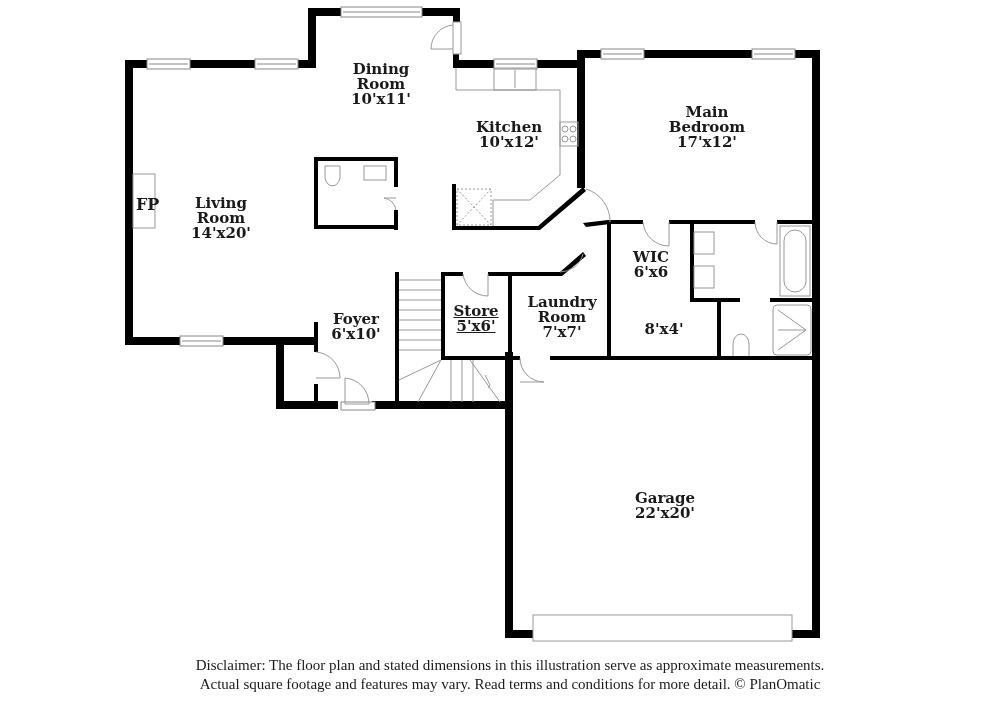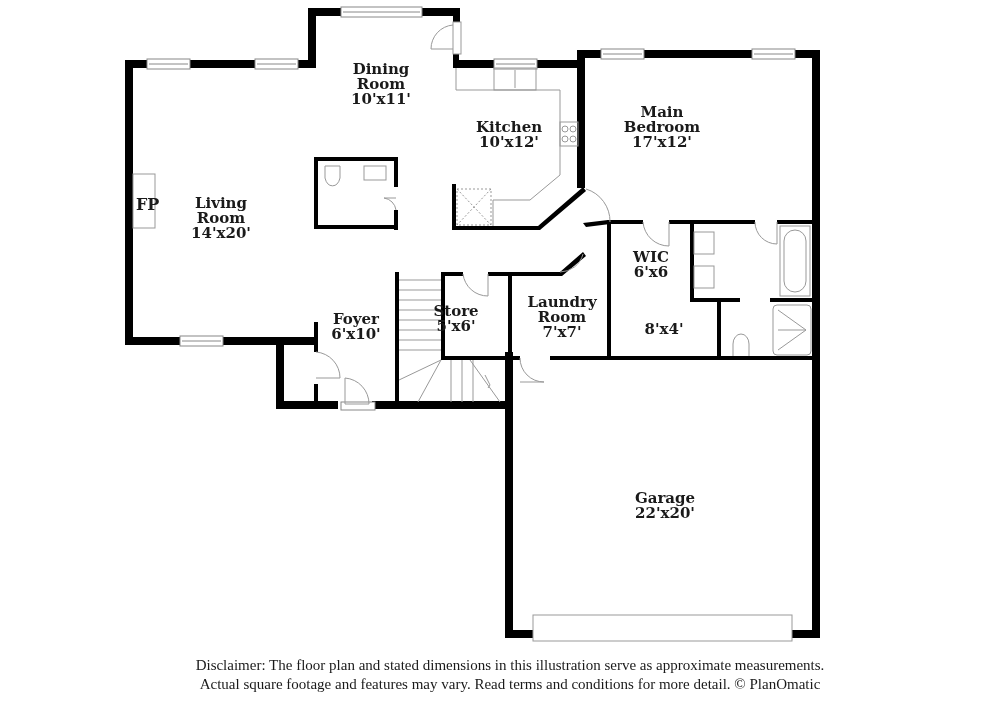--- a/index.html
+++ b/index.html
@@ -197,38 +197,38 @@
   <span>Dining</span>
   <span>Room</span>
   <span>10'x11'</span>
 </div>
 
 <div class="room-label" style="left:509px;top:120px;">
   <span>Kitchen</span>
   <span>10'x12'</span>
 </div>
 
-<div class="room-label" style="left:662px;top:105px;">
+<div class="room-label" style="left:707px;top:105px;">
   <span>Main</span>
   <span>Bedroom</span>
   <span>17'x12'</span>
 </div>
 
 <div class="room-label" style="left:221px;top:167px;margin-top:29px;">
   <span>Living</span>
   <span>Room</span>
   <span>14'x20'</span>
 </div>
 
 <div class="room-label" style="left:356px;top:312px;">
   <span>Foyer</span>
   <span>6'x10'</span>
 </div>
 
-<div class="room-label" style="left:456px;top:304px;">
+<div class="room-label" style="left:476px;top:304px;text-decoration:underline;">
   <span>Store</span>
   <span>5'x6'</span>
 </div>
 
 <div class="room-label" style="left:562px;top:295px;">
   <span>Laundry</span>
   <span>Room</span>
   <span>7'x7'</span>
 </div>
 

